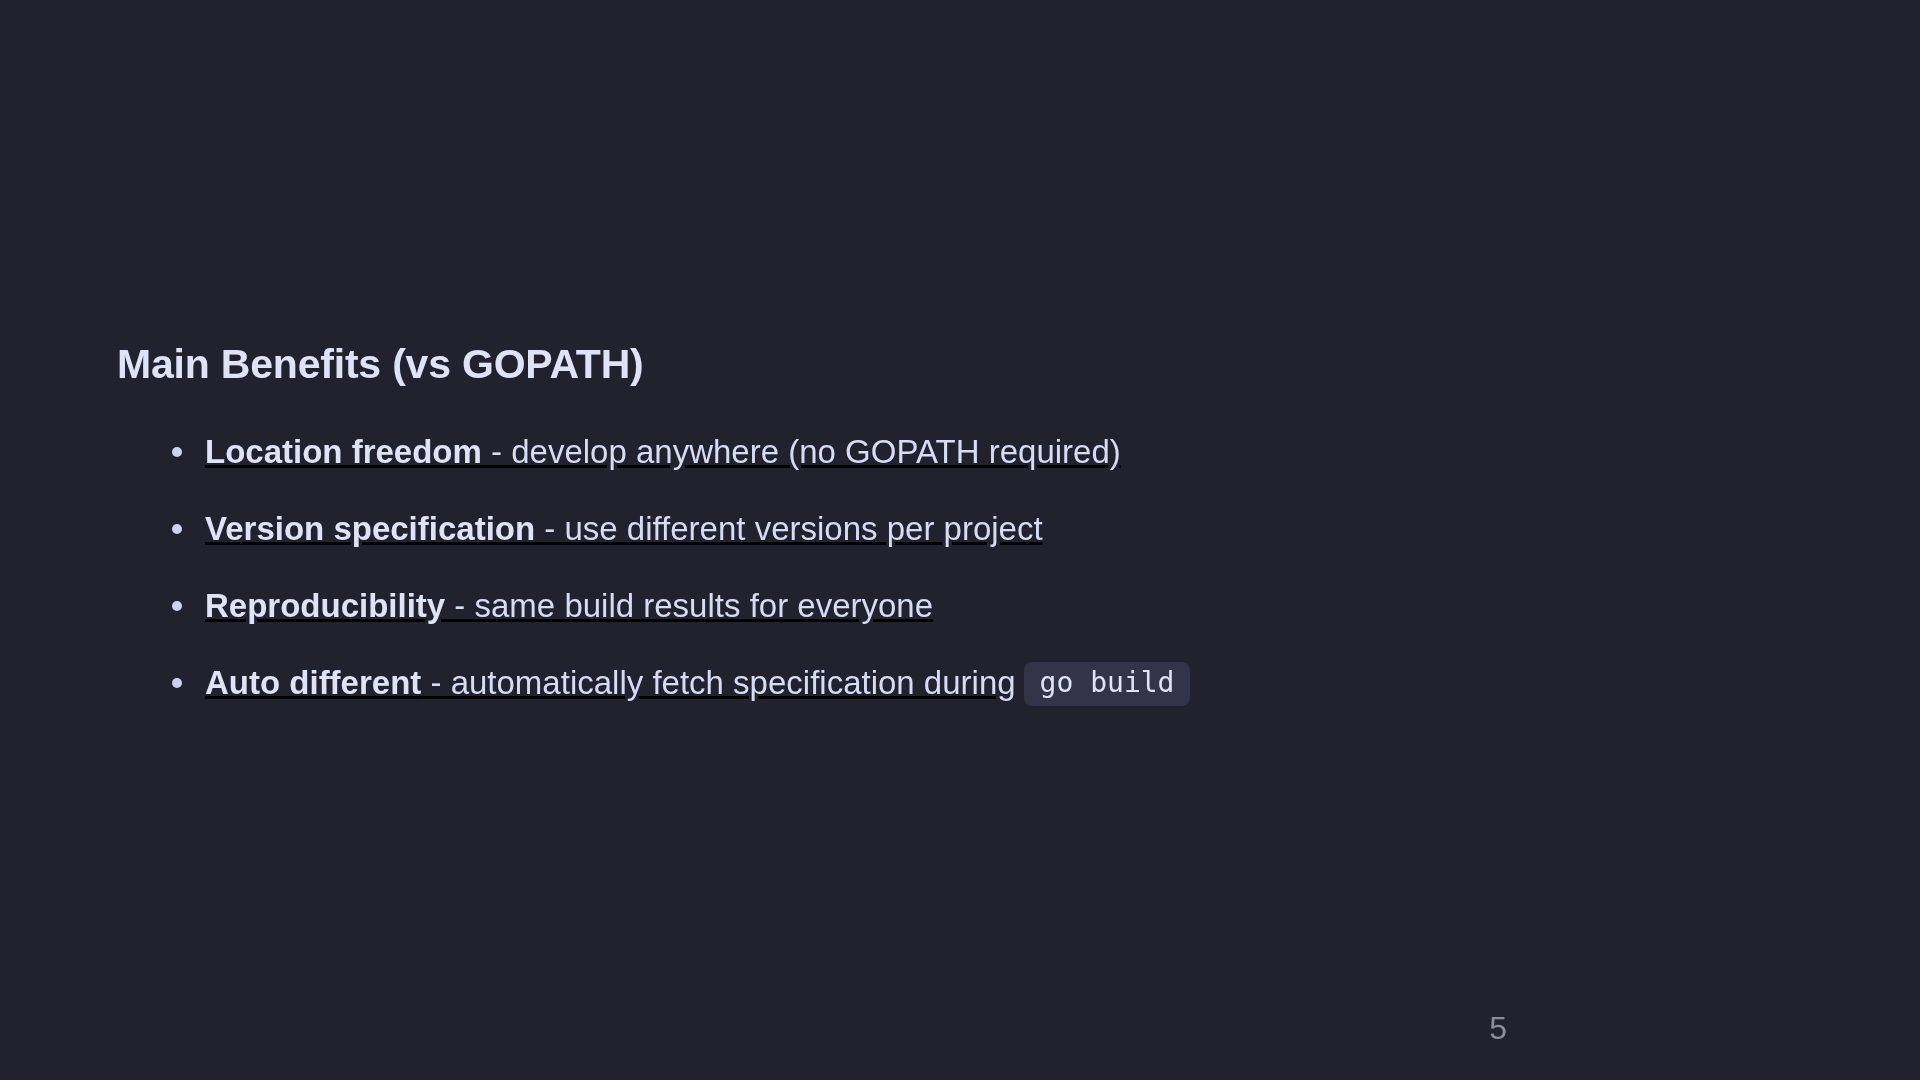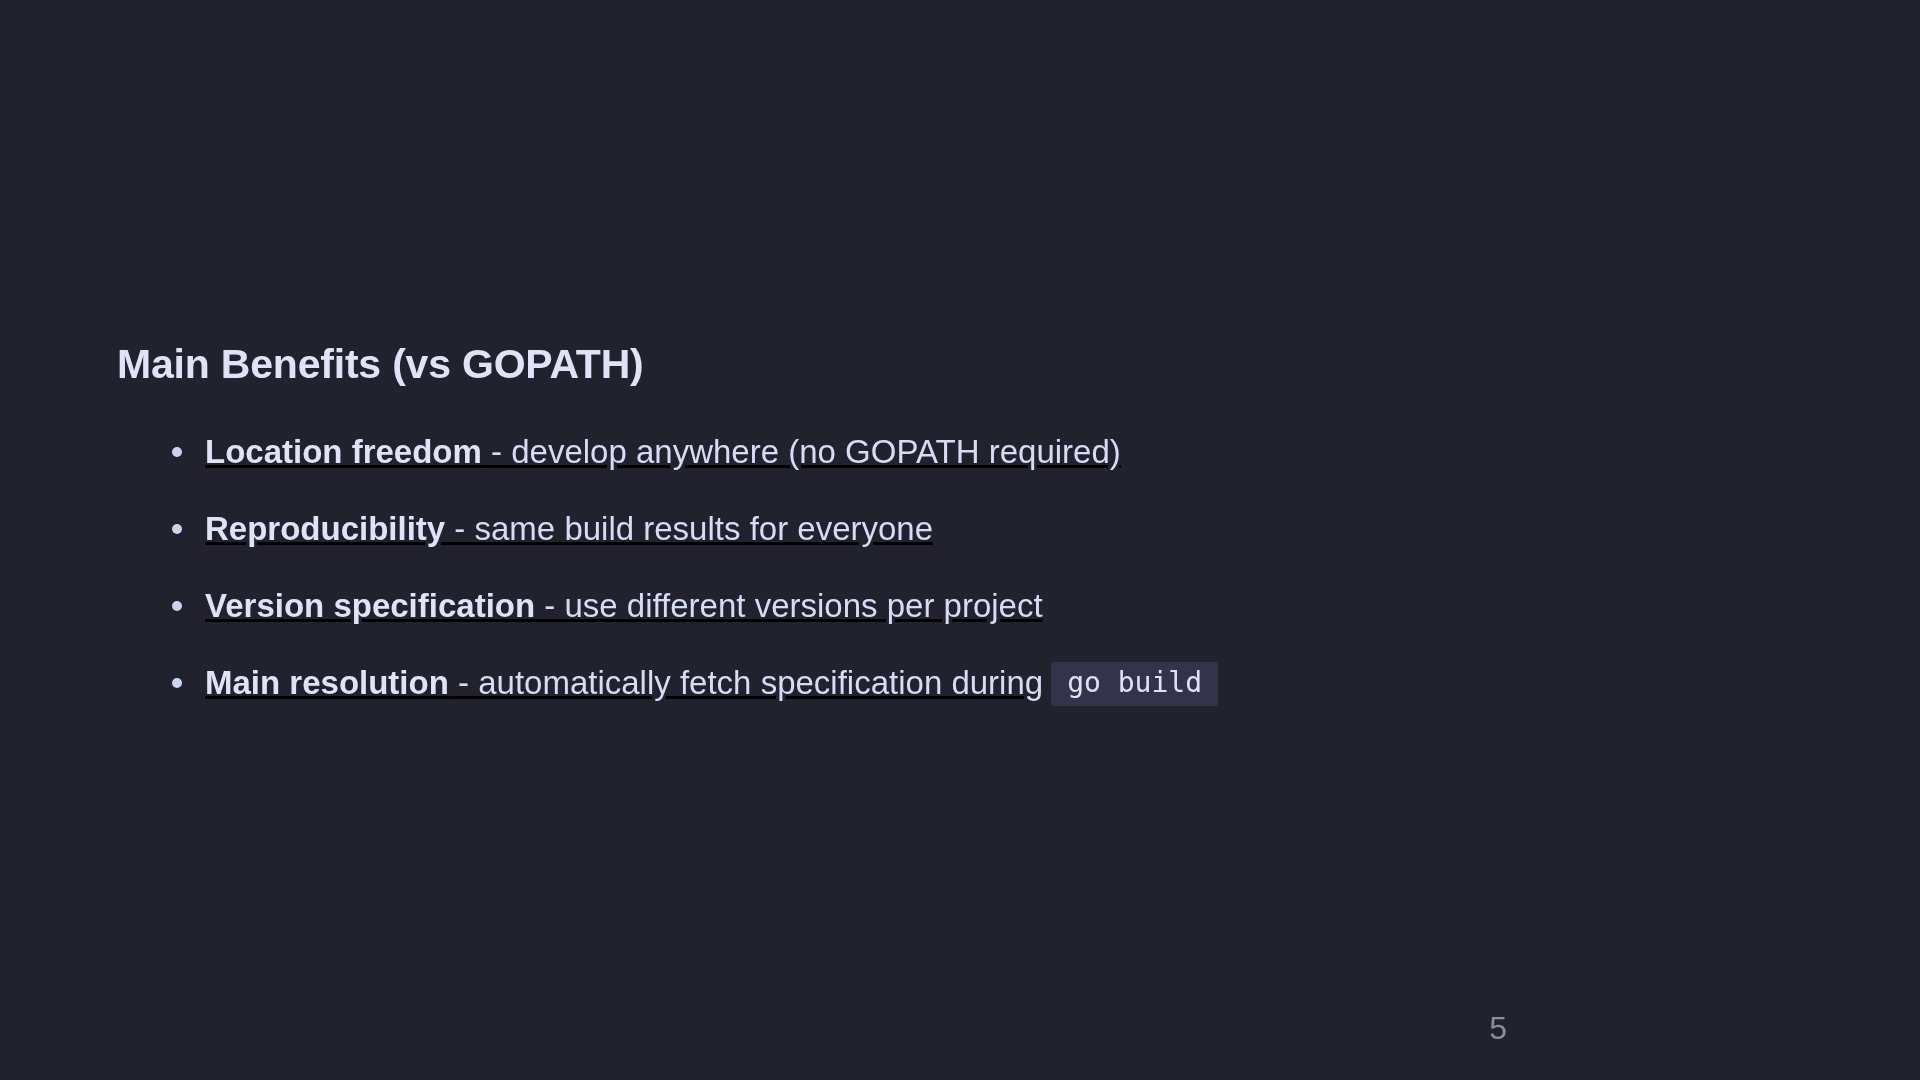--- a/index.html
+++ b/index.html
@@ -76,21 +76,21 @@
     font-weight: normal;
     color: #d6dcf6;
   }
 
   .code-chip {
     display: inline-block;
     font-family: "DejaVu Sans Mono", monospace;
     font-size: 28px;
     color: #dfe3f7;
     background: #33334a;
-    border-radius: 3px;
+    border-radius: 8px;
     padding: 5px 16px 7px 16px;
     line-height: 1.15;
     vertical-align: 2px;
     margin-left: 8px;
   }
 
   .page-number {
     position: absolute;
     right: 48px;
     bottom: 36px;
@@ -110,31 +110,31 @@
 
     <ul class="bullet-list">
 
       <li class="bullet-item">
         <span class="bullet-dot"></span>
         <span class="bullet-term">Location freedom</span><span class="bullet-rest"> - develop anywhere (no GOPATH required)</span>
       </li>
 
       <li class="bullet-item">
         <span class="bullet-dot"></span>
+        <span class="bullet-term">Version specification</span><span class="bullet-rest"> - use different versions per project</span>
+      </li>
+
+      <li class="bullet-item">
+        <span class="bullet-dot"></span>
         <span class="bullet-term">Reproducibility</span><span class="bullet-rest"> - same build results for everyone</span>
       </li>
 
       <li class="bullet-item">
         <span class="bullet-dot"></span>
-        <span class="bullet-term">Version specification</span><span class="bullet-rest"> - use different versions per project</span>
-      </li>
-
-      <li class="bullet-item">
-        <span class="bullet-dot"></span>
-        <span class="bullet-term">Main resolution</span><span class="bullet-rest"> - automatically fetch specification during</span><code class="code-chip">go build</code>
+        <span class="bullet-term">Auto different</span><span class="bullet-rest"> - automatically fetch specification during</span><code class="code-chip">go build</code>
       </li>
 
     </ul>
 
   </div>
 
   <div class="page-number">5</div>
 
 </div>
 

